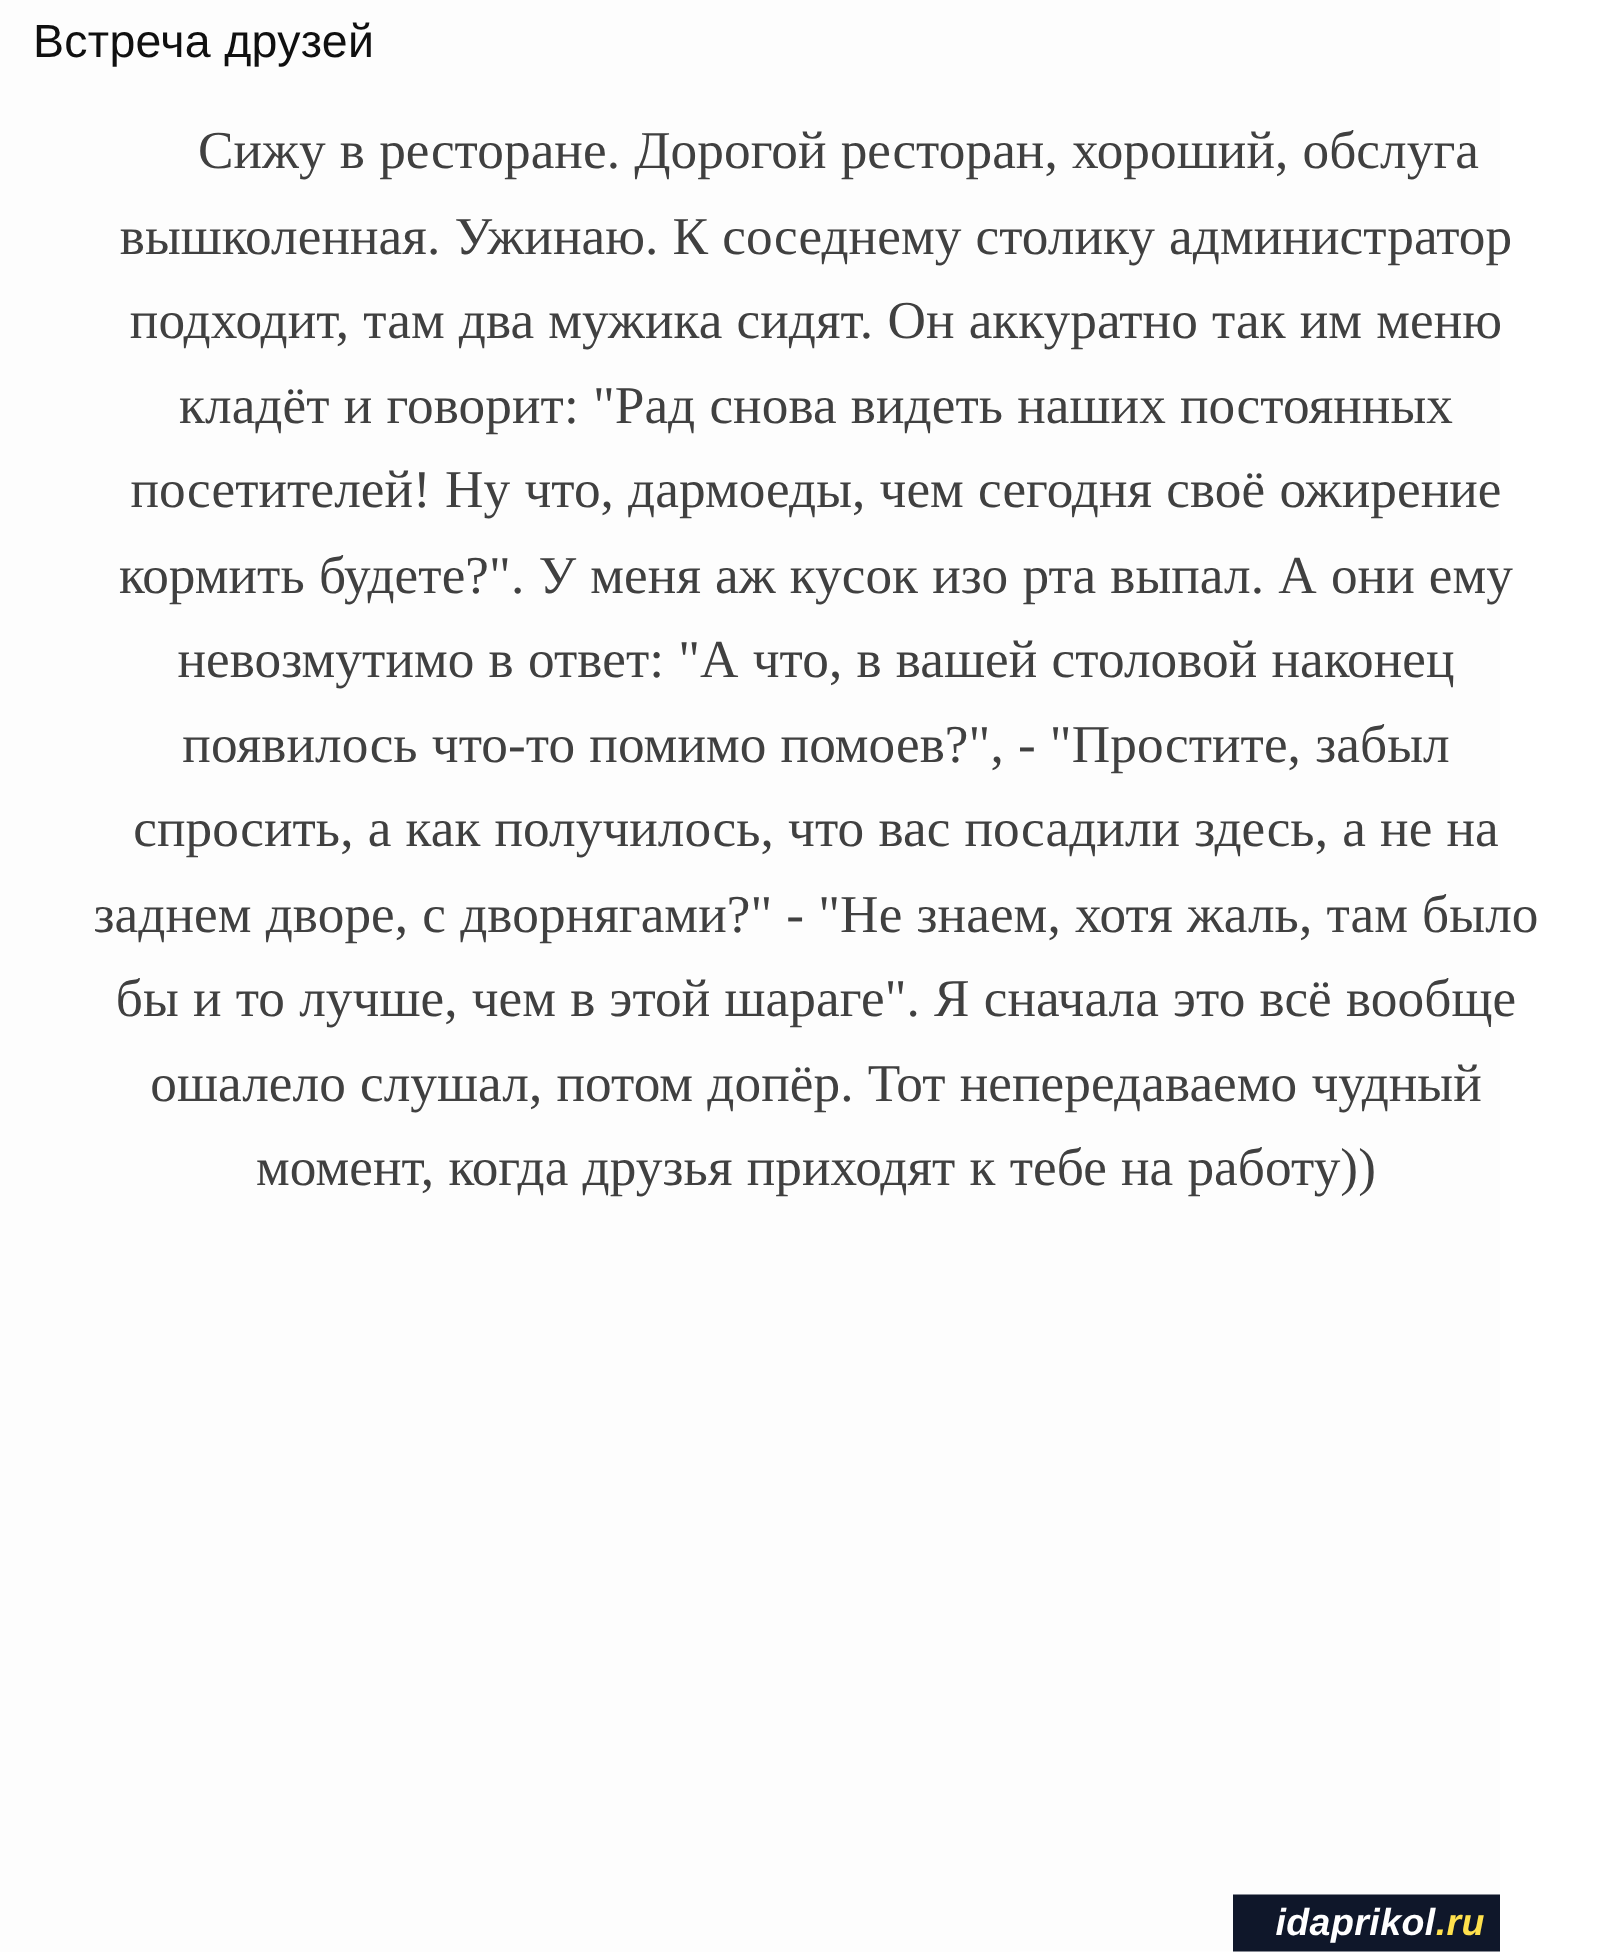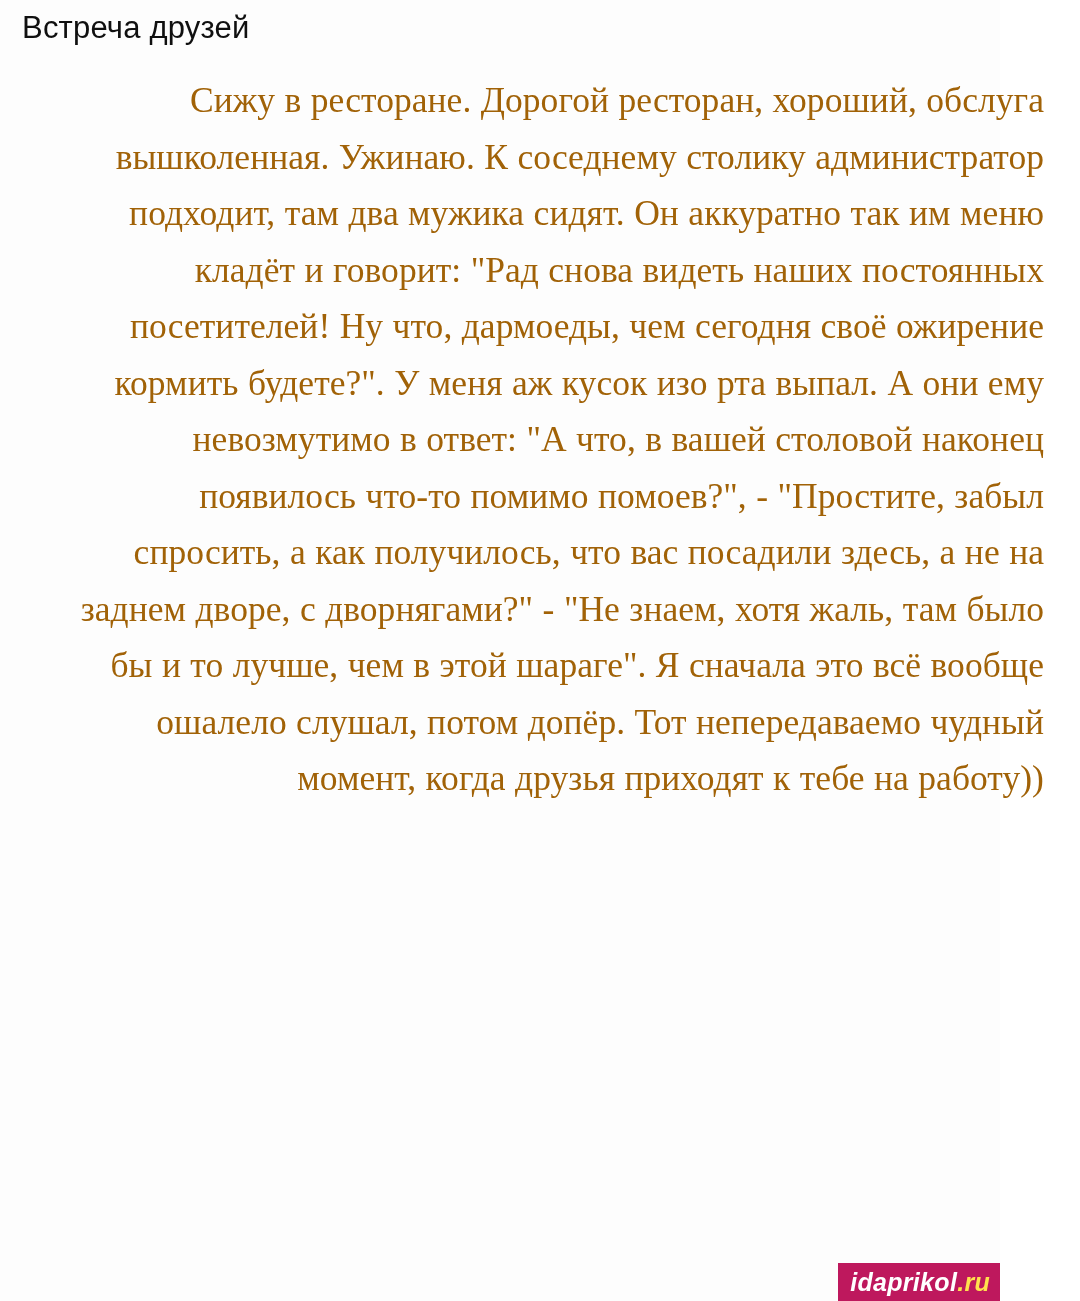--- a/index.html
+++ b/index.html
@@ -34,35 +34,35 @@
     white-space: nowrap;
   }
   .body-text {
     position: absolute;
     left: 44px;
     top: 72px;
     width: 1000px;
     font-family: "Liberation Serif", serif;
     font-size: 35.5px;
     line-height: 56.5px;
-    color: #a16207;
+    color: #404040;
     text-indent: 30px;
-    text-align: right;
+    text-align: center;
     letter-spacing: 0.05px;
     word-spacing: 0.5px;
   }
   .watermark {
     position: absolute;
     right: 0px;
     bottom: 0px;
     height: 38px;
     display: flex;
     align-items: center;
-    padding: 0 10px 0 12px;
-    background: #be185d;
+    padding: 0 10px 0 28px;
+    background: #0f172a;
     color: #ffffff;
     font-family: "Liberation Sans", sans-serif;
     font-size: 25px;
     font-weight: bold;
     font-style: italic;
     letter-spacing: 0.3px;
     line-height: 38px;
   }
   .watermark .wm-accent { color: #ffe14d; }
 </style>

